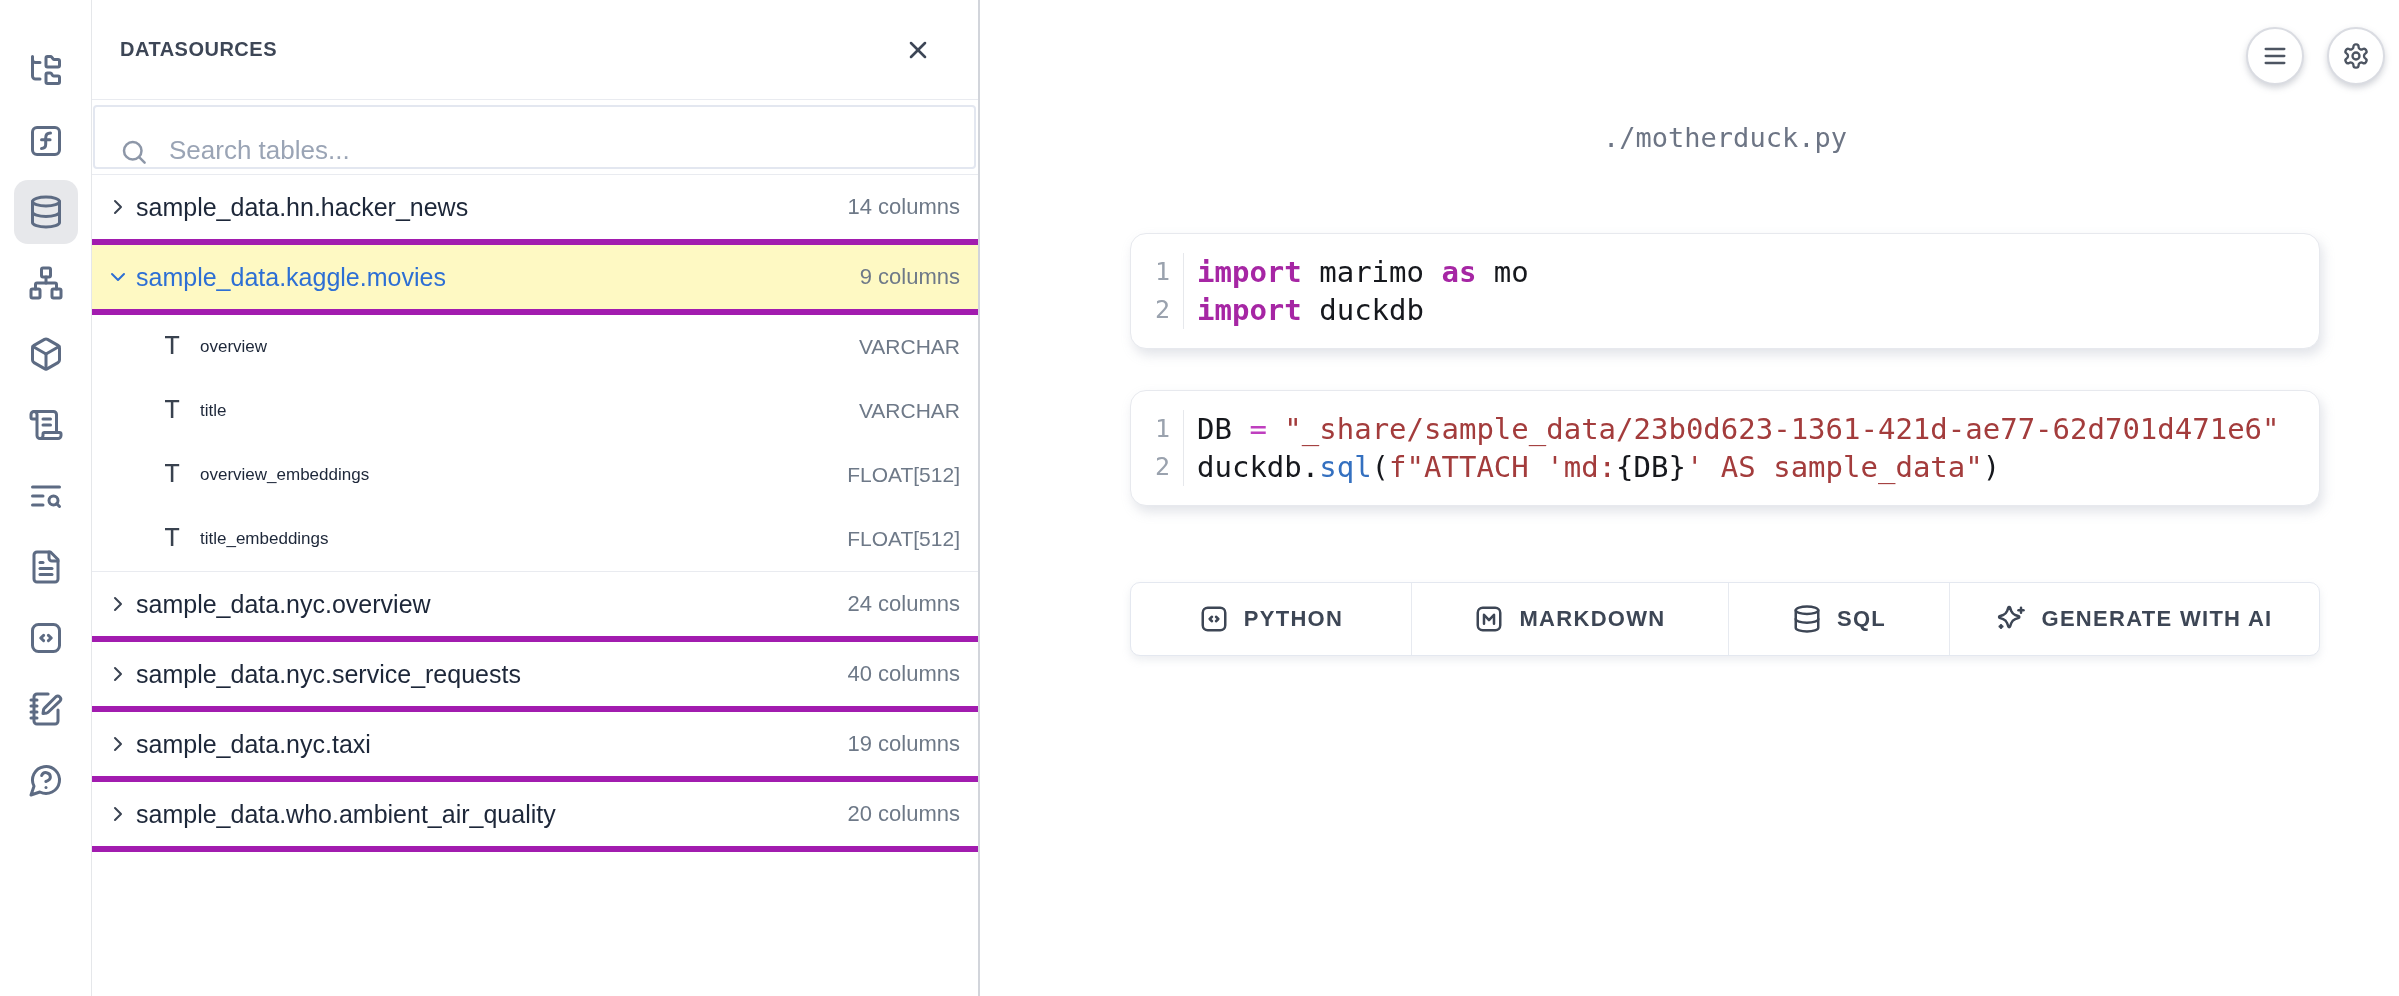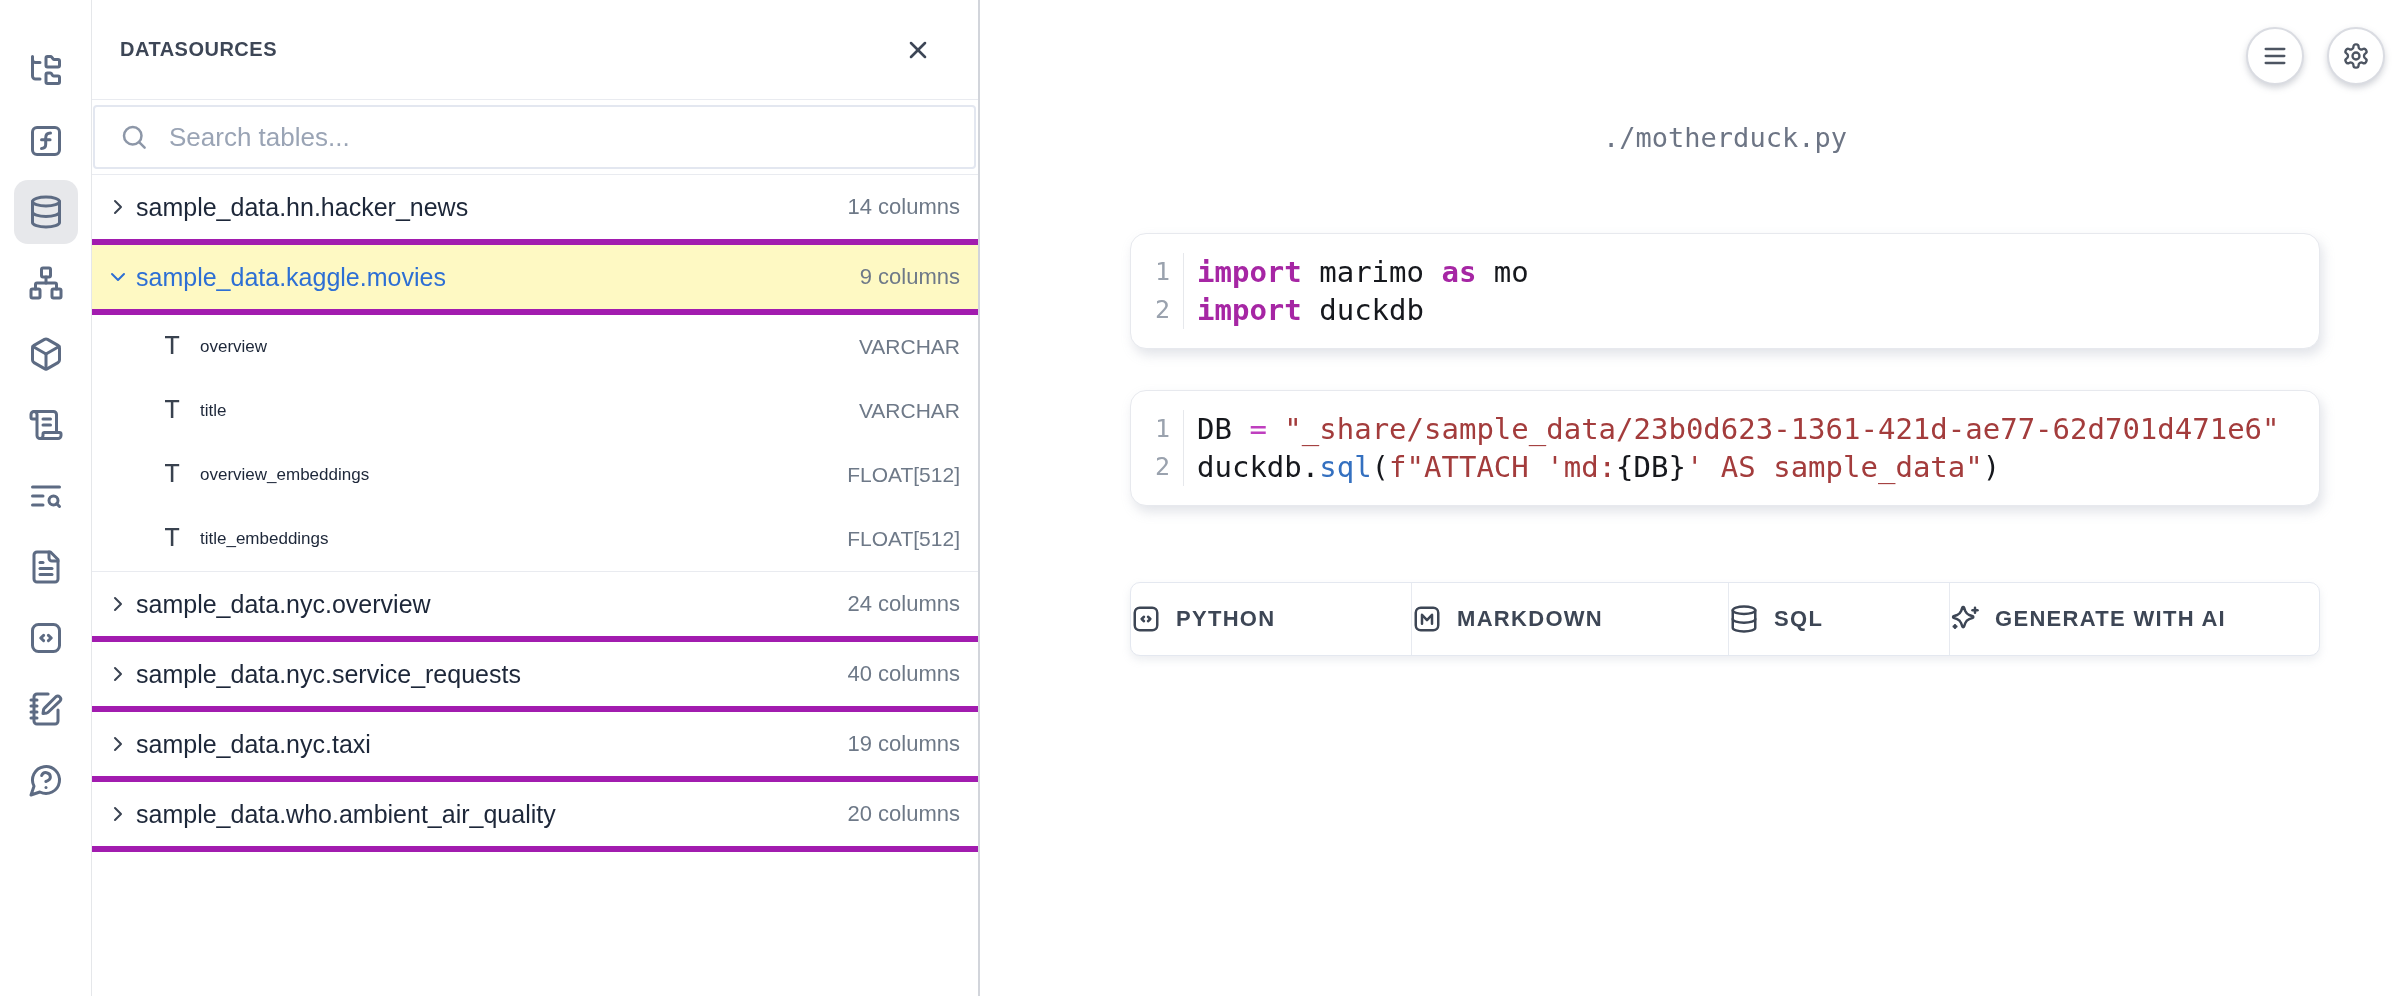--- a/index.html
+++ b/index.html
@@ -30,21 +30,21 @@
   }
   .panel-header{height:100px;display:flex;align-items:center;padding:0 22px 0 28px;
     border-bottom:1px solid #e9ebf0;box-sizing:border-box}
   .panel-title{font-size:20px;font-weight:700;color:#3d4656;letter-spacing:.5px;flex:1}
   .close-btn{width:40px;height:40px;display:flex;align-items:center;justify-content:center;
     color:#3d4656;background:none;border:none;cursor:pointer;margin-right:18px;padding:0}
   .close-btn svg{width:28px;height:28px}
 
   .search-wrap{padding:5px 2px 5px 1px;border-bottom:1px solid #e9ebf0}
   .search-box{height:64px;border:2px solid #e3e7f0;border-radius:4px;display:flex;
-    align-items:center;padding:0 20px 0 24px;box-sizing:border-box}
+    align-items:flex-end;padding:0 20px 0 24px;box-sizing:border-box}
   .search-box svg{width:30px;height:30px;color:#8d97a8;margin-right:18px;flex:none}
   .search-box input{border:none;outline:none;flex:1;font-size:26px;color:#1d2739;
     font-family:inherit;background:transparent;min-width:0}
   .search-box input::placeholder{color:#9aa4b5}
 
   .t-row{display:flex;align-items:center;height:70px;border-bottom:6px solid #a21caf;
     padding:0 18px 0 14px;cursor:pointer;box-sizing:border-box}
   .t-row .chev{width:24px;height:24px;color:#3a4352;margin-right:6px;flex:none}
   .t-row .tname{font-size:25px;color:#1d2739;flex:1;white-space:nowrap;overflow:hidden}
   .t-row .tmeta{font-size:22px;color:#6e7988;white-space:nowrap}
@@ -74,21 +74,21 @@
     padding-left:13px;white-space:pre;color:#16181d}
   .tok-kw{color:#a626a4;font-weight:bold}
   .tok-op{color:#bf3fbf}
   .tok-str{color:#a33c3c}
   .tok-fn{color:#3470c0}
   .tok-pl{color:#16181d}
 
   .actions{position:absolute;top:582px;left:0;right:0;height:74px;background:#fff;
     border:1px solid #e4e8f0;border-radius:10px;box-shadow:0 4px 8px rgba(150,158,175,.18);
     display:flex;overflow:hidden;box-sizing:border-box}
-  .action{display:flex;align-items:center;gap:15px;
+  .action{display:flex;align-items:center;justify-content:center;gap:15px;
     border-right:1px solid #e7eaf0;color:#3d4655;cursor:pointer;flex:none;box-sizing:border-box}
   .action:last-child{border-right:none}
   .action svg{width:30px;height:30px;flex:none}
   .action .albl{font-size:22px;font-weight:700;letter-spacing:1.3px;white-space:nowrap}
   .action.w1{width:281px}.action.w2{width:317px}.action.w3{width:221px}.action.w4{width:369px}
 
   
   .circle-btn{position:absolute;top:27px;width:58px;height:58px;border-radius:50%;
     background:#fff;border:2px solid #dadce2;box-shadow:0 3px 6px rgba(130,136,150,.35);
     display:flex;align-items:center;justify-content:center;color:#4d5562;cursor:pointer;

